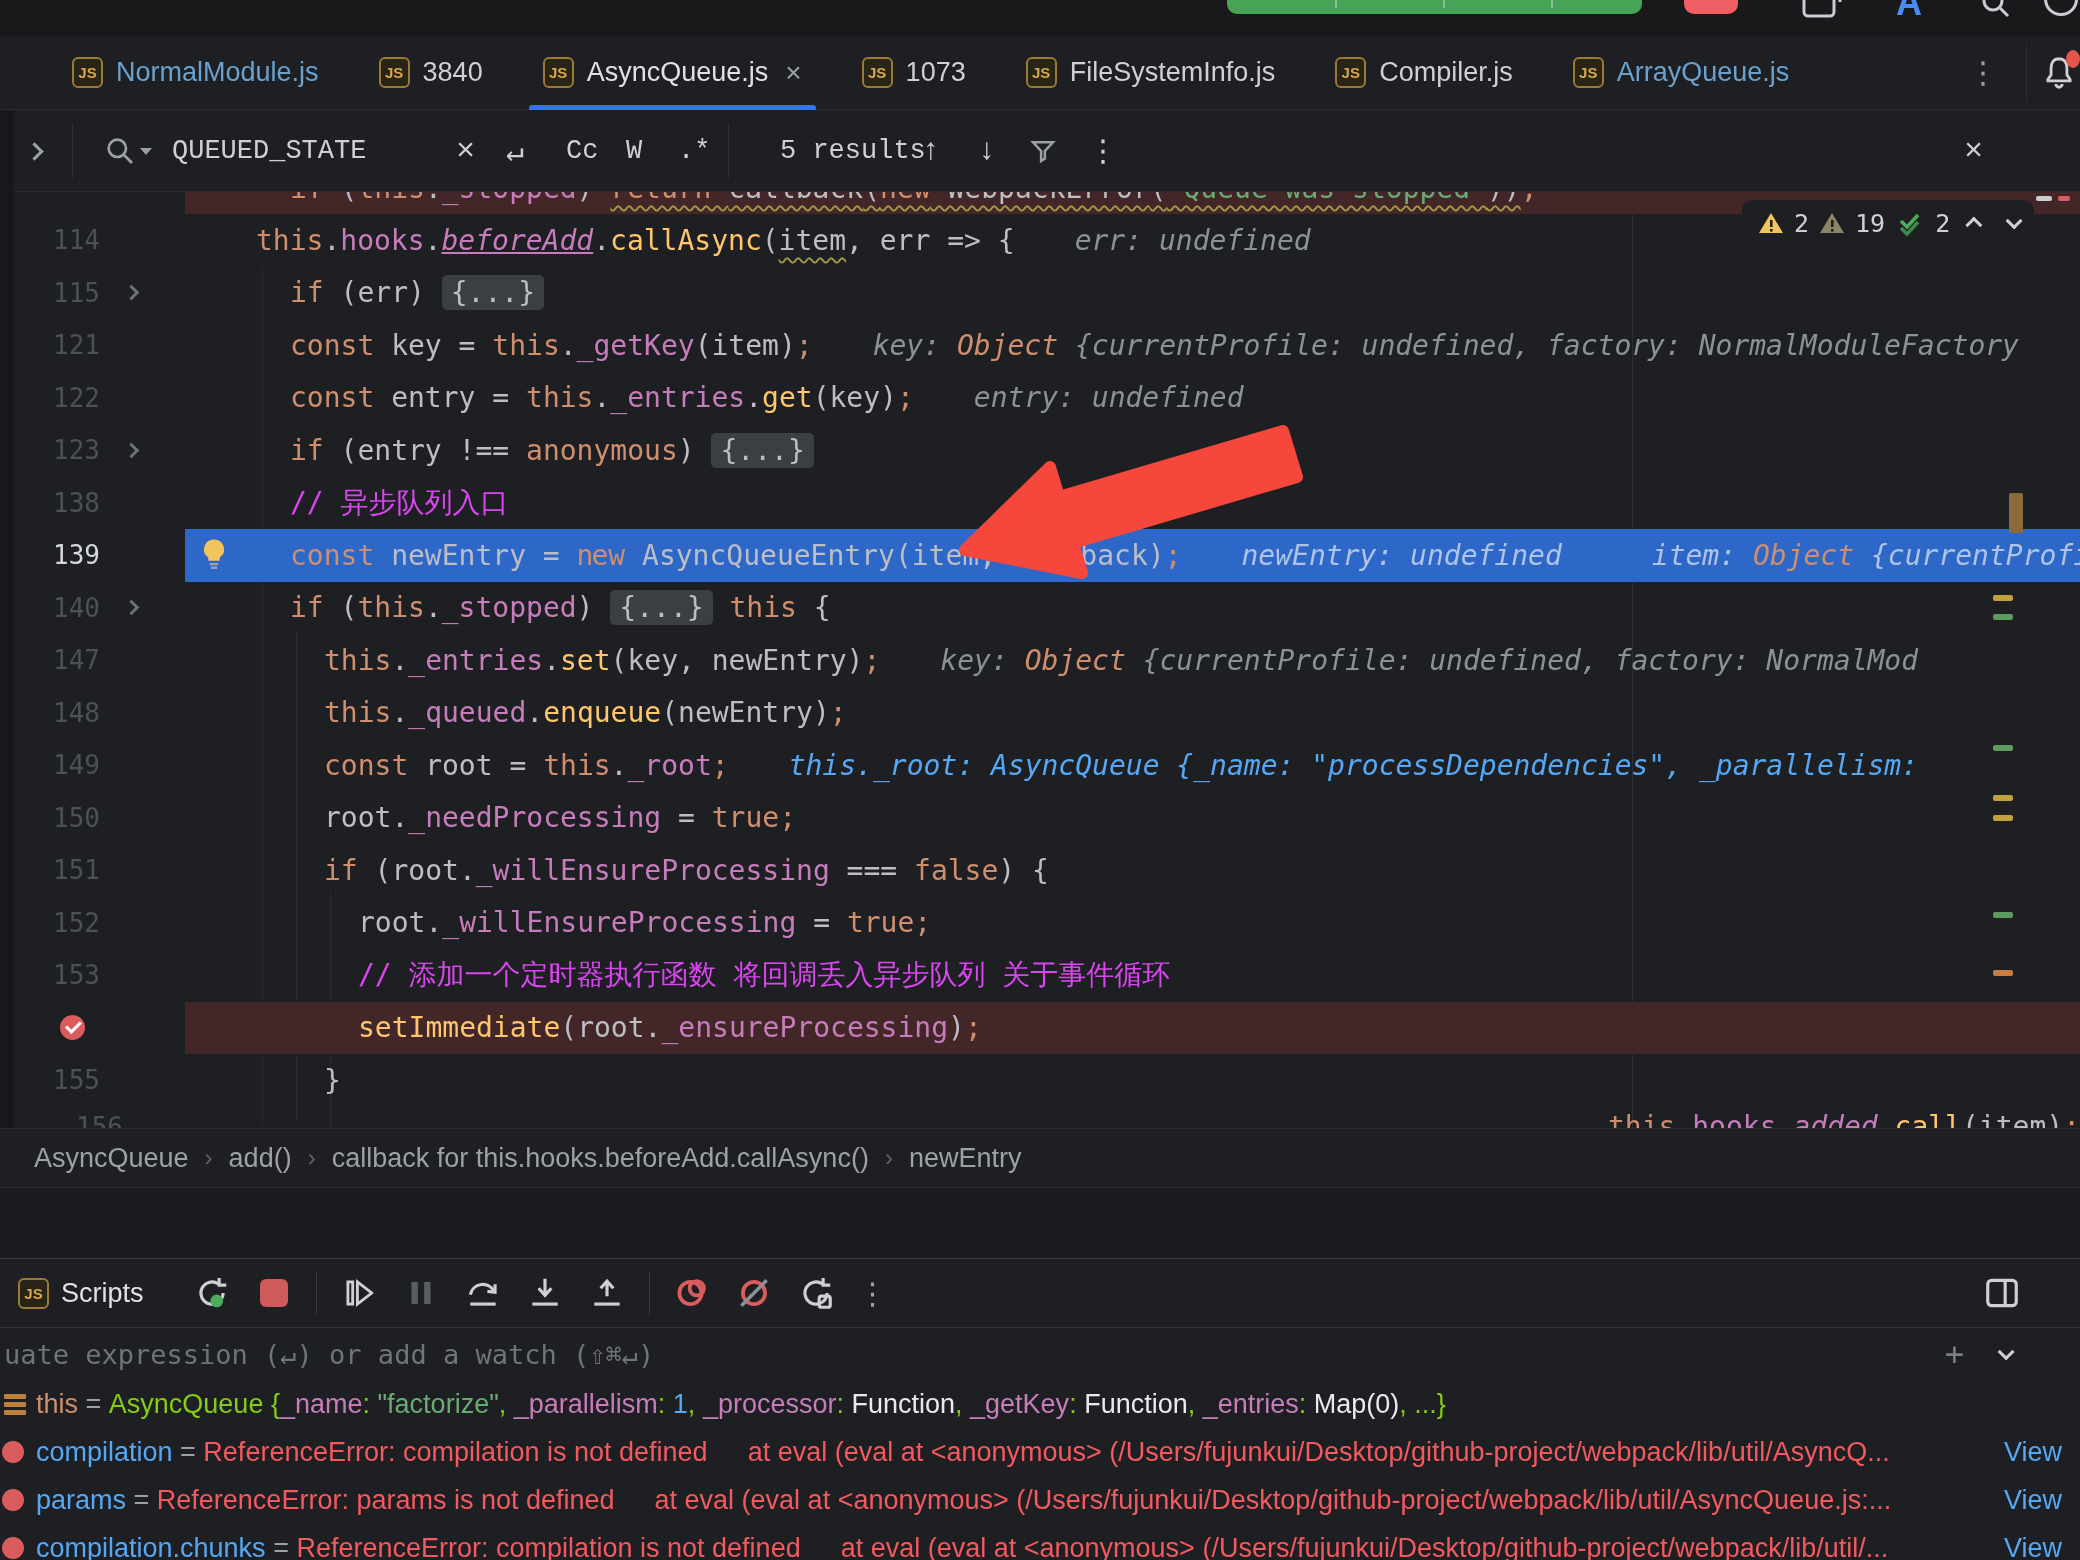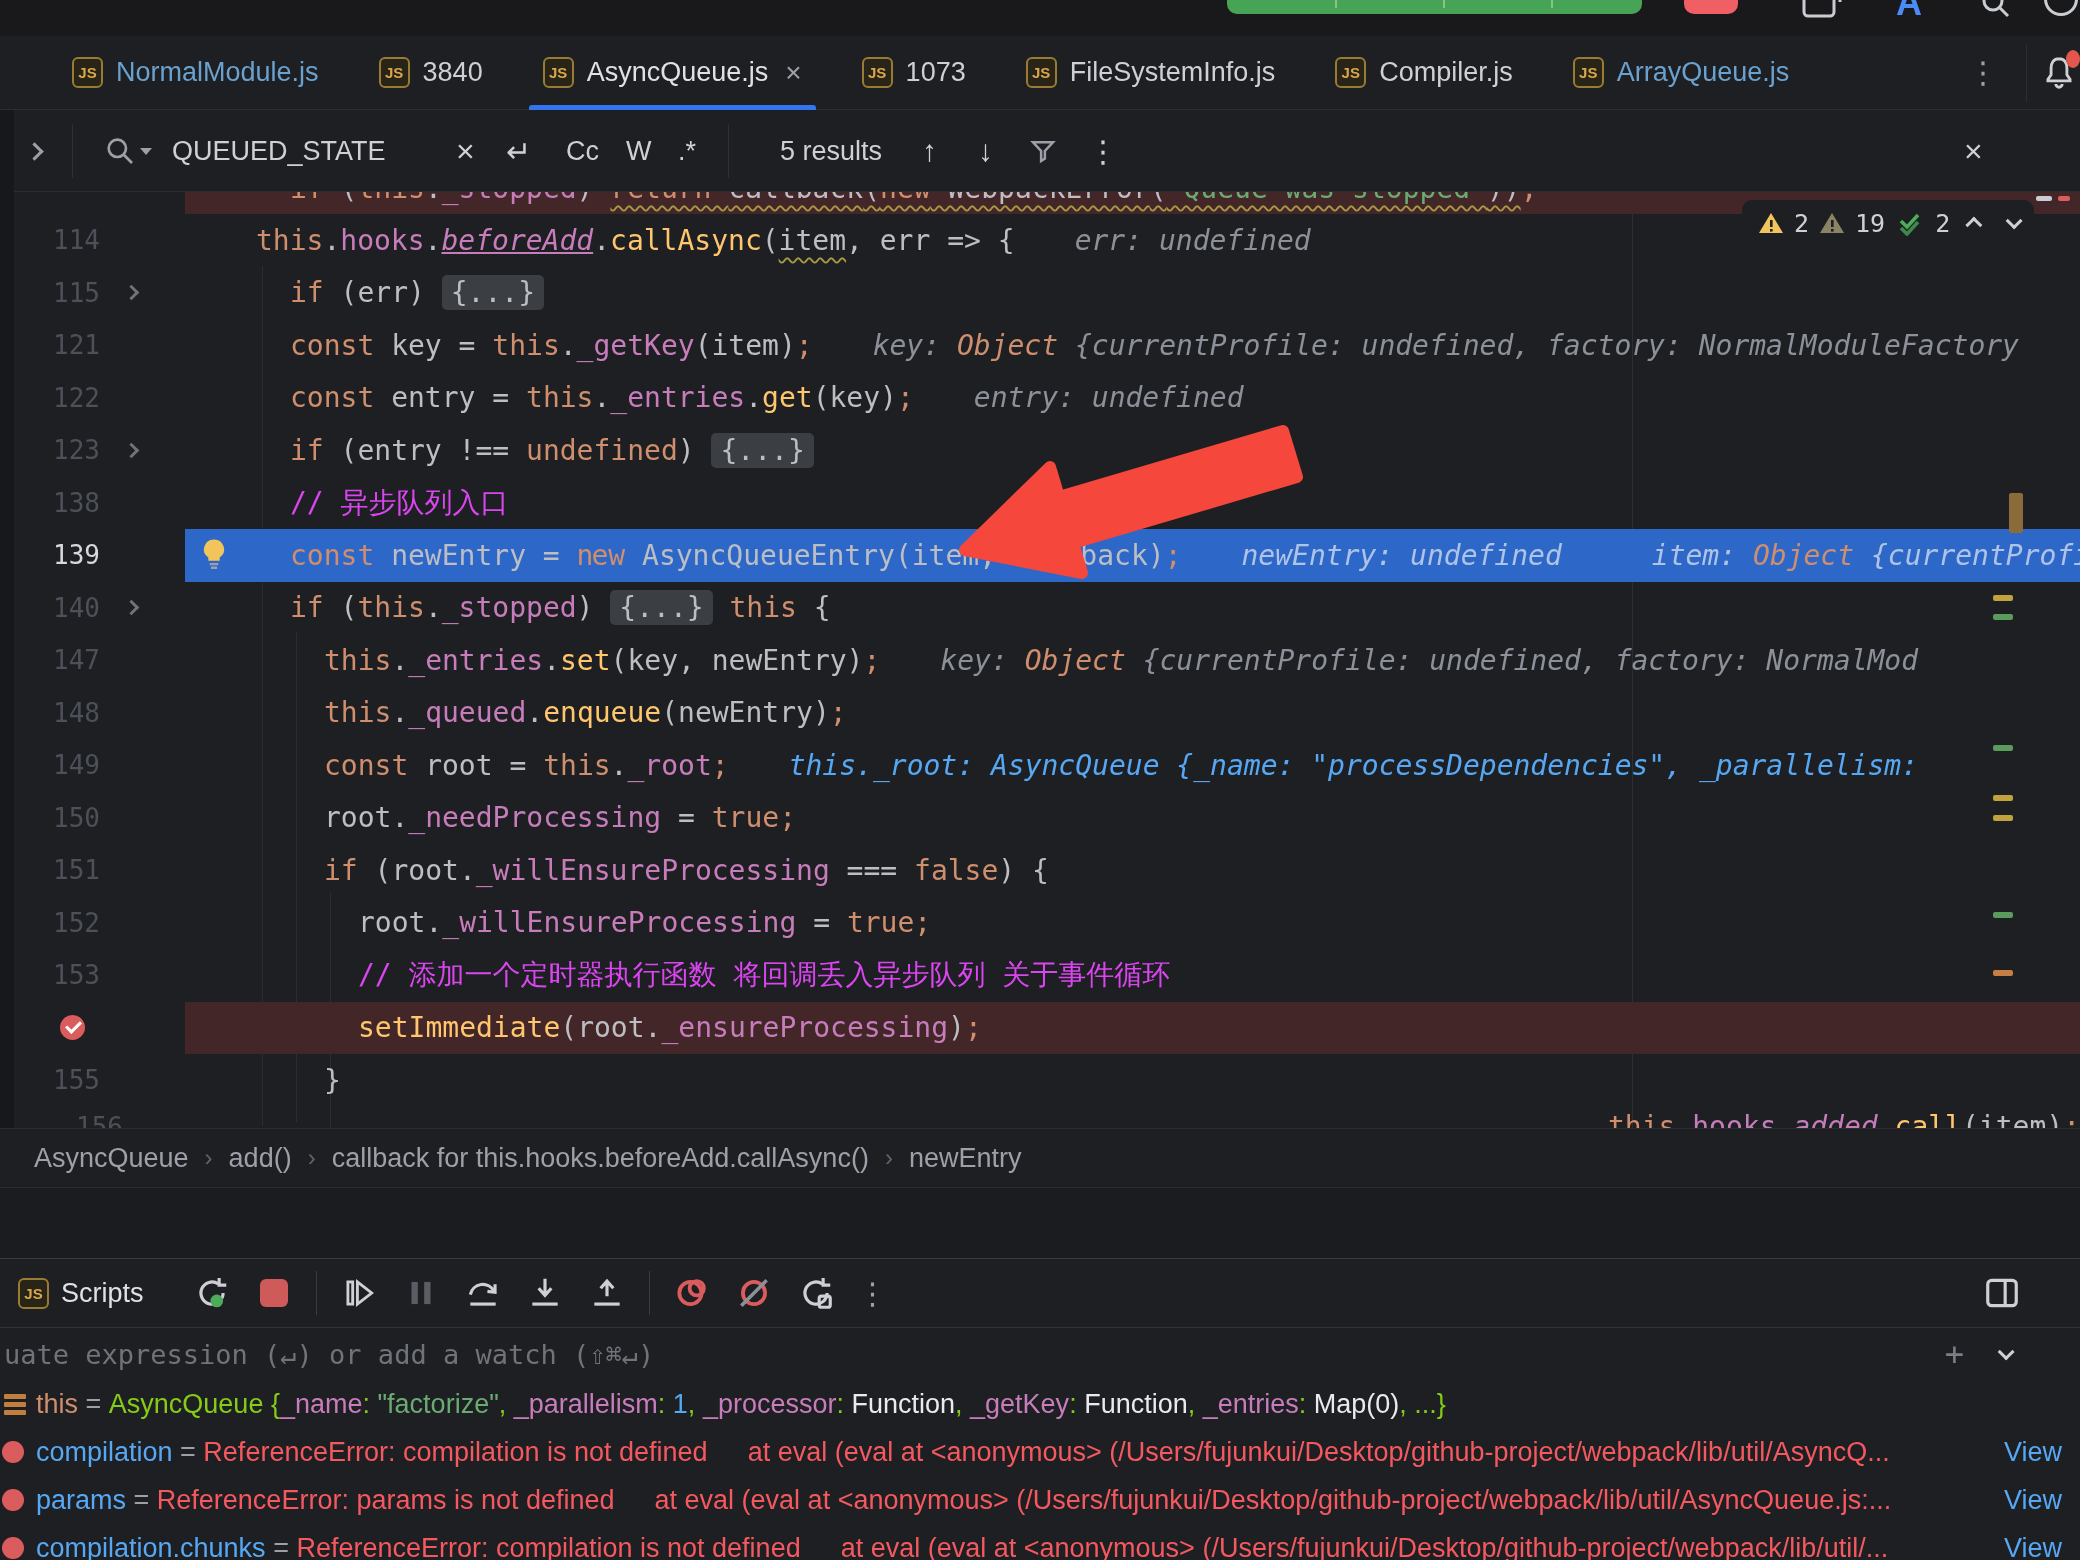--- a/index.html
+++ b/index.html
@@ -25,21 +25,21 @@
   .tab.active::after { content:""; position:absolute; left:16px; right:16px; bottom:0; height:5px; background:#3574F0; border-radius:3px 3px 0 0; }
   .jsbadge { width:31px; height:31px; border:2.5px solid #9A7B34; border-radius:6px; background:#282417;
              color:#D9A74A; font-size:15px; font-weight:bold; display:flex; align-items:center; justify-content:center; flex:none; }
   .tabclose { color:#9DA0A8; font-size:28px; margin-left:4px; }
   .tabmenu { position:absolute; left:1968px; font-size:30px; color:#9DA0A8; letter-spacing:0; }
   .tabsep { position:absolute; left:2026px; top:8px; width:1px; height:58px; background:#2B2D30; }
   .bellwrap { position:absolute; left:2040px; top:18px; }
   .belldot { position:absolute; right:-2px; top:-4px; width:14px; height:18px; background:#E3564C; border-radius:50%; }
   
   .findbar { position:absolute; left:0; top:110px; width:2080px; height:82px; background:#1E1F22; border-bottom:1px solid #2B2D30; z-index:4; font-size:27px; }
-  .findbar .item { position:absolute; top:0; height:82px; display:flex; align-items:center; color:#CED0D6; }
+  .findbar .item { position:absolute; top:0; height:82px; display:flex; align-items:center; color:#CED0D6;font-family:Liberation Mono, monospace; }
   .fchev { width:13px; height:13px; border-right:3px solid #9DA0A8; border-bottom:3px solid #9DA0A8; transform:rotate(-45deg); }
   .fdiv { position:absolute; top:14px; width:1px; height:54px; background:#2E3033; }
   .fres { color:#9DA0A8; }
   .ficon { color:#CED0D6; font-size:30px; }
   .fquery { color:#DFE1E5; }
   .fx { color:#9DA0A8; font-size:32px; }
   .caretdown { width:0; height:0; border-left:6px solid transparent; border-right:6px solid transparent; border-top:7px solid #9DA0A8; margin-left:4px; }
   
   .editor { position:absolute; left:0; top:192px; width:2080px; height:936px; background:#1E1F22; overflow:hidden;
             font-family:"DejaVu Sans Mono", monospace; font-size:28px; }
@@ -250,21 +250,21 @@
           </div>
           <div class="code" style="padding-left: 105px;"><span class="tk kw">const</span><span class="tk id"> entry</span><span class="tk pn"> = </span><span class="tk kw">this</span><span class="tk pn">.</span><span class="tk prop">_entries</span><span class="tk pn">.</span><span class="tk fn">get</span><span class="tk pn">(</span><span class="tk id">key</span><span class="tk pn">)</span><span class="tk semi">;</span><span class="hints"><span class="tk h">entry: undefined</span></span></div>
         </div>
         <div class="line">
           <div class="gut">
             <span class="lnum">123</span>
             <span class="chevcol">
               <span class="foldchev"></span>
             </span>
           </div>
-          <div class="code" style="padding-left: 105px;"><span class="tk kw">if</span><span class="tk pn"> (</span><span class="tk id">entry</span><span class="tk pn"> !== </span><span class="tk kw">undefined</span><span class="tk pn">) </span><span class="tk fold">{...}</span></div>
+          <div class="code" style="padding-left: 105px;"><span class="tk kw">if</span><span class="tk pn"> (</span><span class="tk id">entry</span><span class="tk pn"> !== </span><span class="tk kw">anonymous</span><span class="tk pn">) </span><span class="tk fold">{...}</span></div>
         </div>
         <div class="line">
           <div class="gut">
             <span class="lnum">138</span>
             <span class="chevcol"></span>
           </div>
           <div class="code" style="padding-left: 105px;"><span class="tk cmt">// 异步队列入口</span></div>
         </div>
         <div class="line exec">
           <div class="gut">

